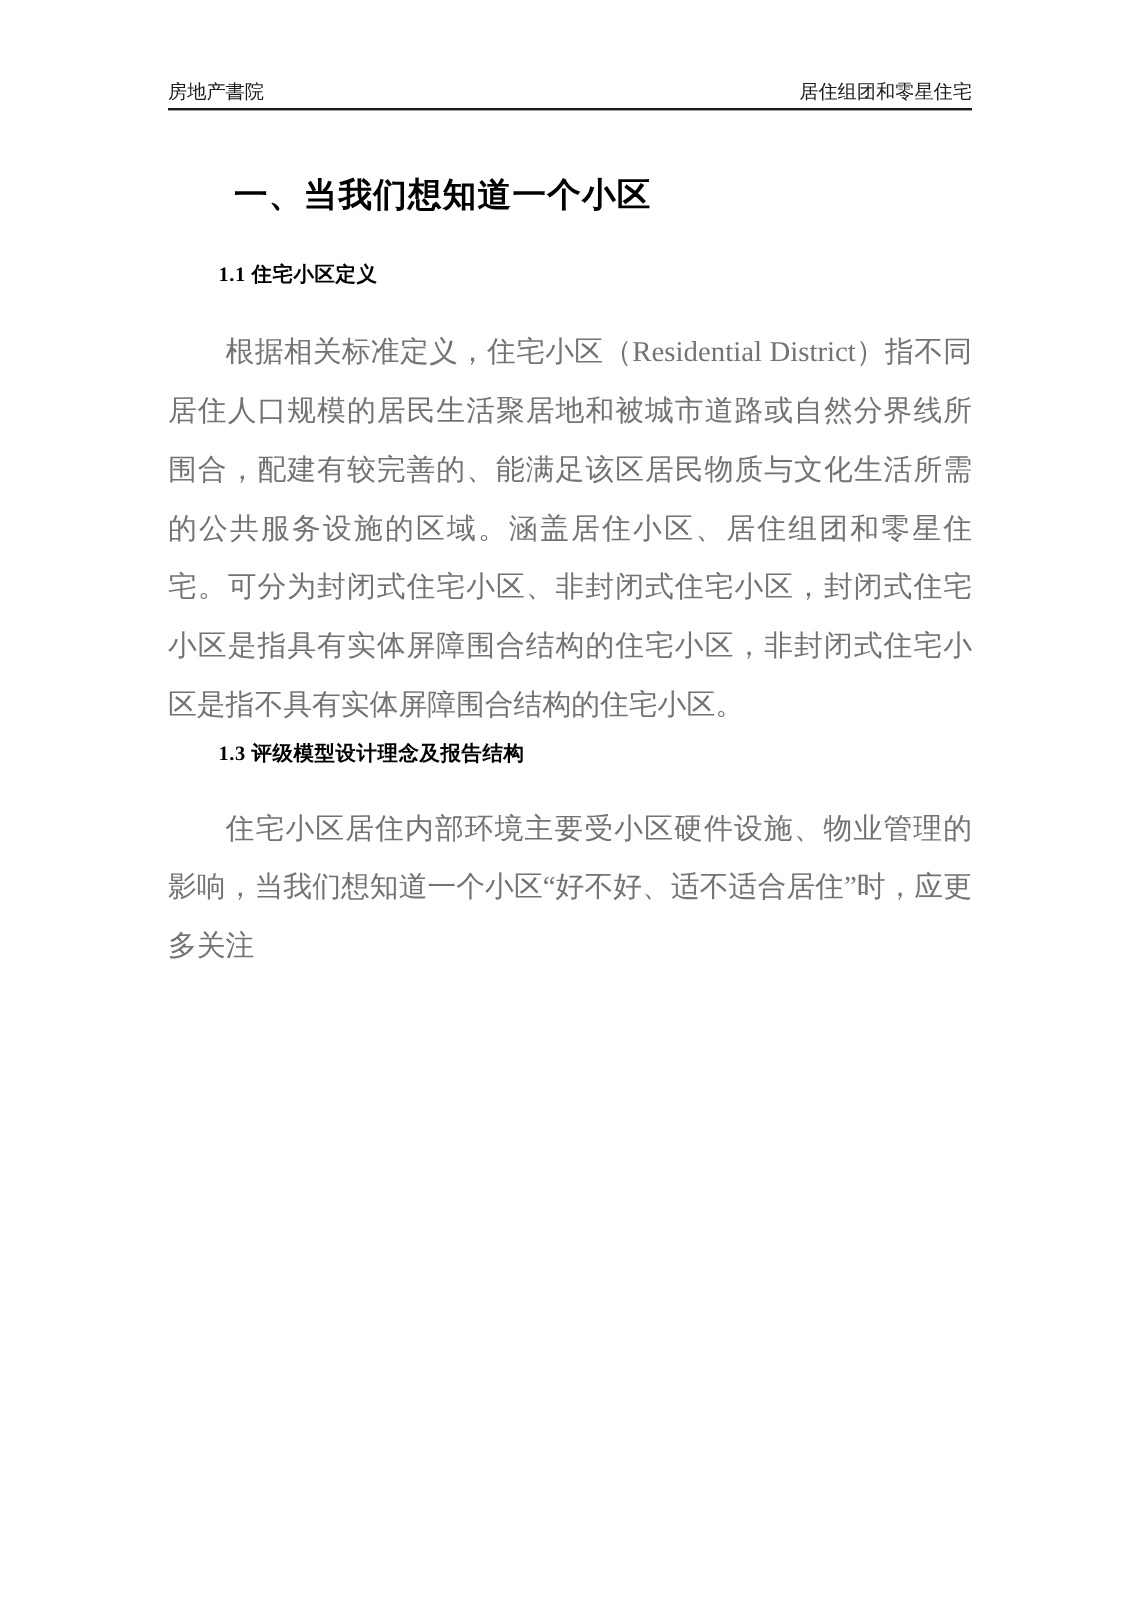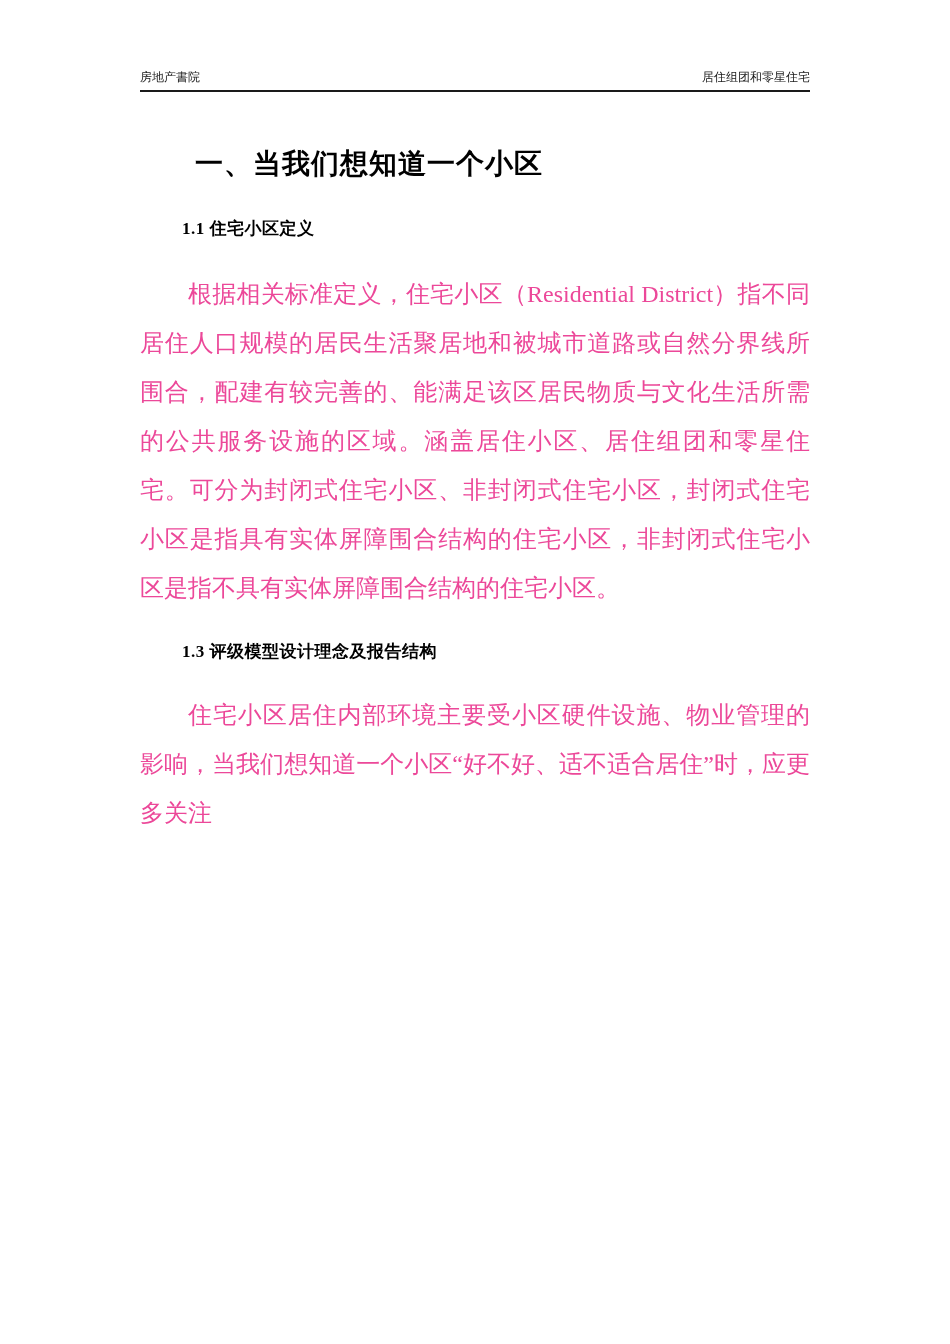--- a/index.html
+++ b/index.html
@@ -15,21 +15,21 @@
     background: #ffffff;
     box-sizing: border-box;
     padding: 68px 140px 0 140px;
     overflow: hidden;
     color: #000000;
   }
   .header {
     display: flex;
     justify-content: space-between;
     font-family: "Liberation Sans", "DejaVu Sans", sans-serif;
-    font-size: 12px;
+    font-size: 16px;
     line-height: 19px;
     color: #1a1a1a;
     border-bottom: 2px solid #1a1a1a;
     padding-bottom: 3px;
     gap: 29px;
   }
   .doc-title {
     margin-top: 56px;
     padding-left: 55px;
     font-family: "Liberation Serif", "DejaVu Serif", serif;
@@ -41,30 +41,30 @@
   .section-heading {
     padding-left: 42px;
     font-family: "Liberation Serif", "DejaVu Serif", serif;
     font-size: 17px;
     font-weight: 700;
     line-height: 30px;
     letter-spacing: 0.5px;
   }
   .heading-11 { margin-top: 34px; }
   .heading-12 { margin-top: 24px; }
-  .heading-13 { margin-top: 24px; }
+  .heading-13 { }
   .para {
     margin: 0;
     font-family: "Liberation Serif", "DejaVu Serif", serif;
     font-size: 24px;
     line-height: 49px;
     text-align: justify;
     text-justify: inter-character;
     text-indent: 2em;
-    color: #ec4899;
+    color: #737373;
   }
   .para-1 { margin-top: 26px; }
   .para-2 { margin-top: 24px; }
   .para-3 { margin-top: 24px; }
 </style>
 </head>
 <body>
 
 <div class="page">
 

